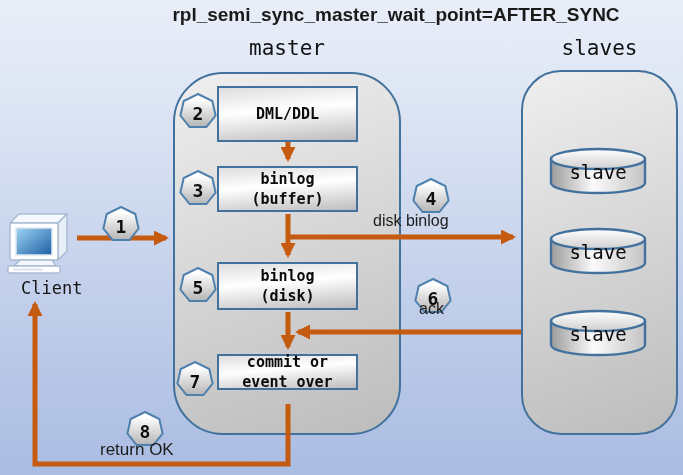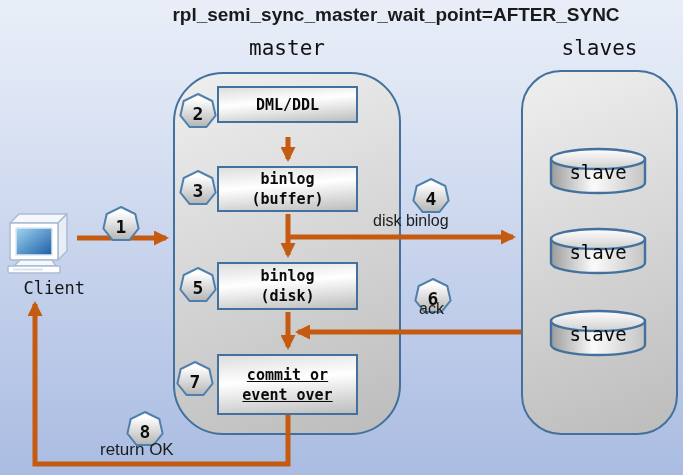--- a/index.html
+++ b/index.html
@@ -38,21 +38,21 @@
     position:absolute;left:0;top:1px;width:100%;height:100%;
     display:flex;align-items:center;justify-content:center;
     font-family:"DejaVu Sans Mono",monospace;font-weight:700;font-size:18px;color:#0d0d0d;
   }
   .arrow-label{
     position:absolute;z-index:5;font-family:"Liberation Sans",sans-serif;
     font-size:16px;color:#1c1c1c;
   }
   .client{position:absolute;left:6px;top:211px;width:72px;z-index:4;}
   .client-label{
-    position:absolute;left:7px;top:67px;width:72px;text-align:right;
+    position:absolute;left:15px;top:67px;width:72px;text-align:left;
     font-family:"DejaVu Sans Mono",monospace;font-size:17px;color:#141414;
   }
   .slave-node{position:absolute;left:548px;width:100px;height:50px;z-index:4;}
   .slave-node .slave-label{
     position:absolute;left:0;top:15px;width:100%;text-align:center;
     font-family:"DejaVu Sans Mono",monospace;font-weight:400;font-size:19px;color:#0a0a0a;
   }
   .defs-holder{position:absolute;width:0;height:0;overflow:hidden;}
 </style>
 </head>
@@ -100,26 +100,26 @@
       <path d="M77,238 L166,238" marker-end="url(#ah)"></path>
       <path d="M288,137 L288,159" marker-end="url(#ah)"></path>
       <path d="M288,214 L288,255" marker-end="url(#ah)"></path>
       <path d="M288,237 L513,237" marker-end="url(#ah)"></path>
       <path d="M521,332 L298,332" marker-end="url(#ah)"></path>
       <path d="M288,312 L288,347" marker-end="url(#ah)"></path>
       <path d="M288,404 L288,464 L35,464 L35,304" marker-end="url(#ah)"></path>
     </g>
   </svg>
 
-  <div class="flow-box" style="top:86px;height:37px;">DML/DDL</div>
+  <div class="flow-box" style="top:86px;height:56px;">DML/DDL</div>
   <div class="flow-box" style="top:166px;height:46px;">binlog
 (buffer)</div>
   <div class="flow-box" style="top:262px;height:48px;">binlog
 (disk)</div>
-  <div class="flow-box" style="top:354px;height:61px;text-decoration:underline;">commit or
+  <div class="flow-box" style="top:354px;height:36px;">commit or
 event over</div>
 
   <div class="badge" style="left:100px;top:206px;">
     <svg width="42" height="38" viewBox="0 0 42 38">
       <polygon points="21,1 35.3,8 38.6,22.5 29.4,34 12.6,34 3.4,22.5 6.7,8" fill="url(#badgeGrad)" stroke="#4e80ae" stroke-width="2"></polygon>
     </svg>
     <div class="num">1</div>
   </div>
   <div class="badge" style="left:177px;top:93px;">
     <svg width="42" height="38" viewBox="0 0 42 38">

